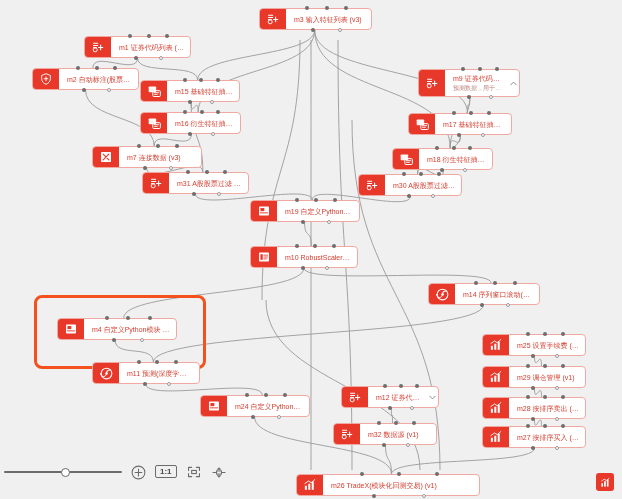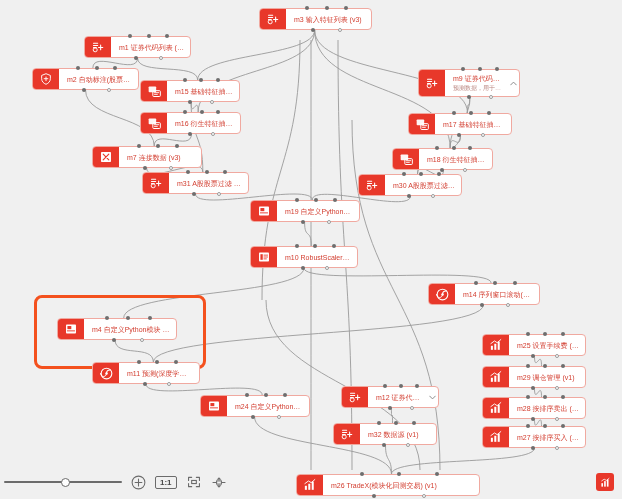--- a/index.html
+++ b/index.html
@@ -69,21 +69,21 @@
     position:absolute;
     border:3px solid #f4511e;
     border-radius:8px;
     background:transparent;
     z-index:4;
   }
 
   
   .toolbar{
     position:absolute;left:0;bottom:0;width:622px;height:34px;
-    display:flex;align-items:center;
+    display:flex;align-items:flex-start;
     padding-left:4px;
     box-sizing:border-box;
     z-index:20;
   }
   .zoom-slider{
     position:relative;width:118px;height:14px;display:flex;align-items:center;
   }
   .zoom-track{
     position:absolute;left:0;right:0;height:2px;background:#6b6b6b;border-radius:1px;
   }

